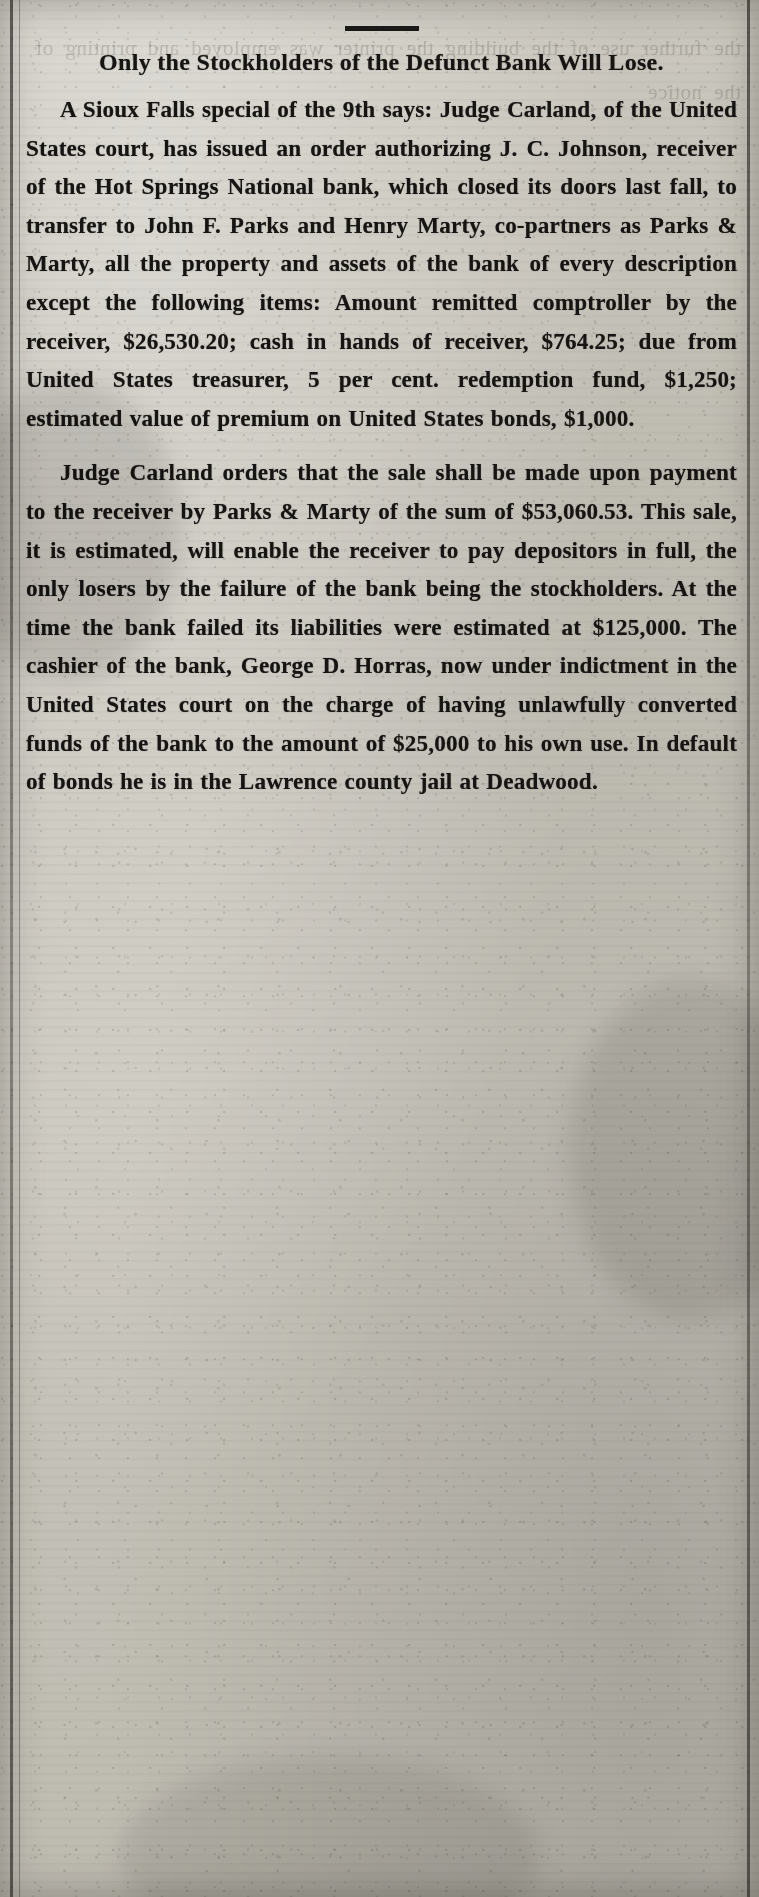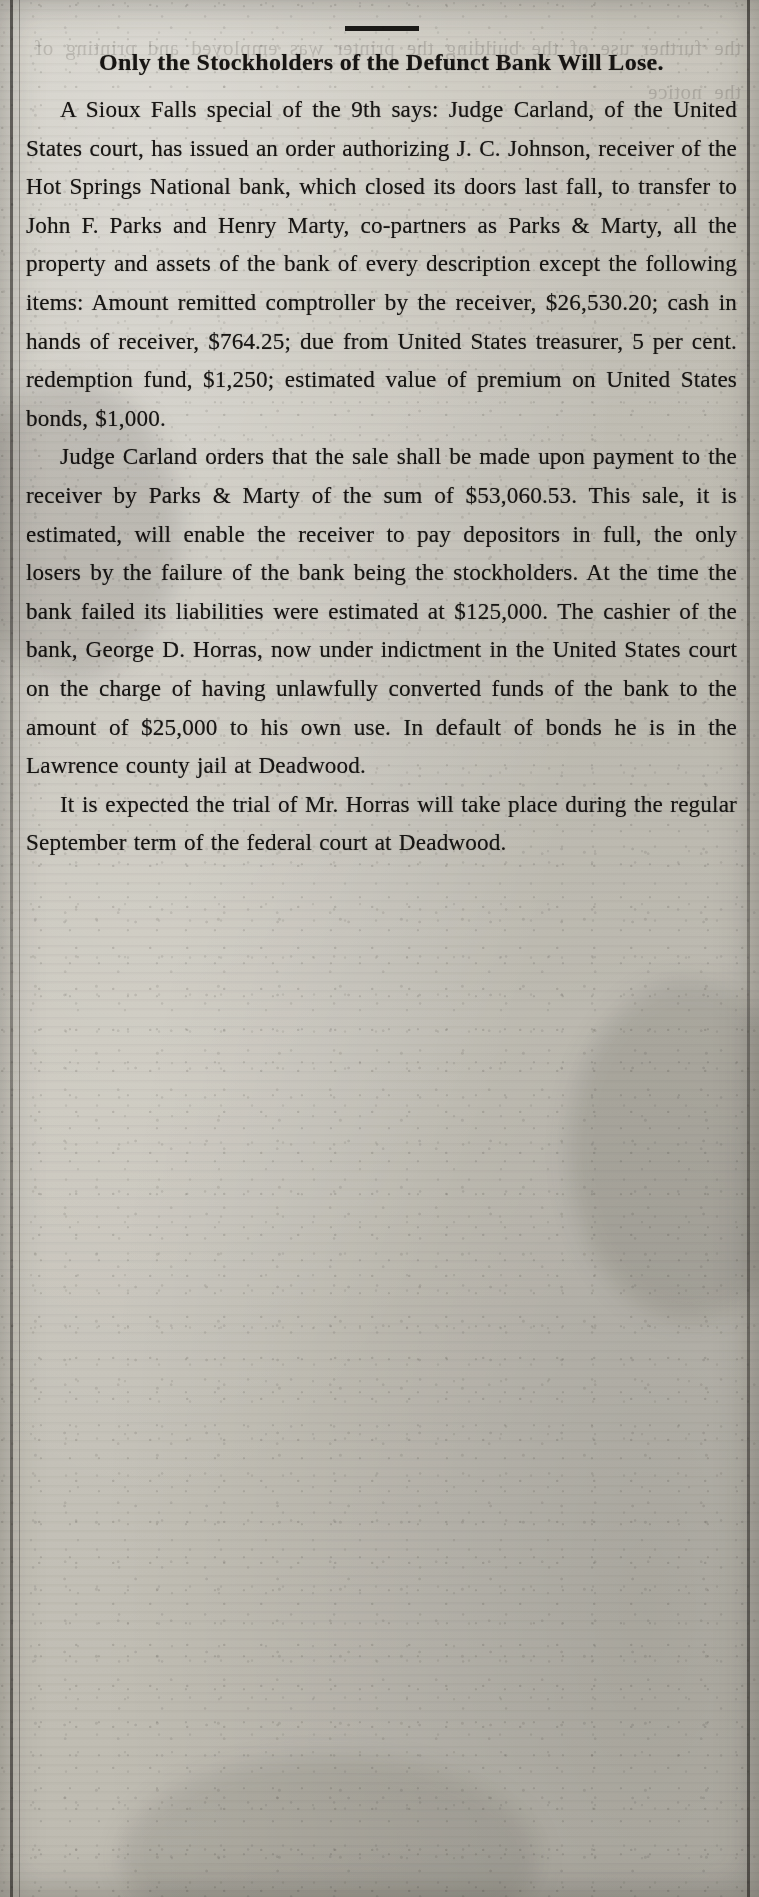--- a/index.html
+++ b/index.html
@@ -114,33 +114,33 @@
     font-weight: bold;
     font-size: 24px;
     line-height: 35px;
     letter-spacing: 0.3px;
     margin: 0 6px 10px 6px;
     text-shadow: 0 0 1px rgba(30,28,26,0.5);
   }
 
   .body p {
     margin: 0 0 0 0;
-    font-weight: normal;
+    font-weight: bold;
     font-size: 23.2px;
     line-height: 38.6px;
     text-align: justify;
     text-align-last: left;
     text-indent: 34px;
     letter-spacing: 0.15px;
     word-spacing: 1.2px;
     text-shadow: 0 0 0.9px rgba(28,26,24,0.5);
     -webkit-font-smoothing: none;
   }
 
-  .body p + p { margin-top: 0px; }
+  .body p + p { margin-top: 16px; }
 
   
   .ink-noise {
     position: absolute;
     inset: 0;
     pointer-events: none;
     background: repeating-linear-gradient(
       to bottom,
       rgba(0,0,0,0.045) 0px,
       rgba(0,0,0,0) 3px,
@@ -181,21 +181,20 @@
 
   <div class="column">
 
     <div class="divider"></div>
 
     <h2 class="subhead">Only the Stockholders of the Defunct Bank Will Lose.</h2>
 
     <div class="body">
       <p>A Sioux Falls special of the 9th says: Judge Carland, of the United States court, has issued an order authorizing J. C. Johnson, receiver of the Hot Springs National bank, which closed its doors last fall, to transfer to John F. Parks and Henry Marty, co-partners as Parks &amp; Marty, all the property and assets of the bank of every description except the following items: Amount remitted comptroller by the receiver, $26,530.20; cash in hands of receiver, $764.25; due from United States treasurer, 5 per cent. redemption fund, $1,250; estimated value of premium on United States bonds, $1,000.</p>
       <p>Judge Carland orders that the sale shall be made upon payment to the receiver by Parks &amp; Marty of the sum of $53,060.53. This sale, it is estimated, will enable the receiver to pay depositors in full, the only losers by the failure of the bank being the stockholders. At the time the bank failed its liabilities were estimated at $125,000. The cashier of the bank, George D. Horras, now under indictment in the United States court on the charge of having unlawfully converted funds of the bank to the amount of $25,000 to his own use. In default of bonds he is in the Lawrence county jail at Deadwood.</p>
-      <p>It is expected the trial of Mr. Horras will take place during the regular September term of the federal court at Deadwood.</p>
     </div>
   </div>
 
   <div class="grain"></div>
   <div class="ink-noise"></div>
   <div class="smudge-a"></div>
   <div class="smudge-b"></div>
   <div class="smudge-c"></div>
   <div class="edge-shadow"></div>
 </div>

